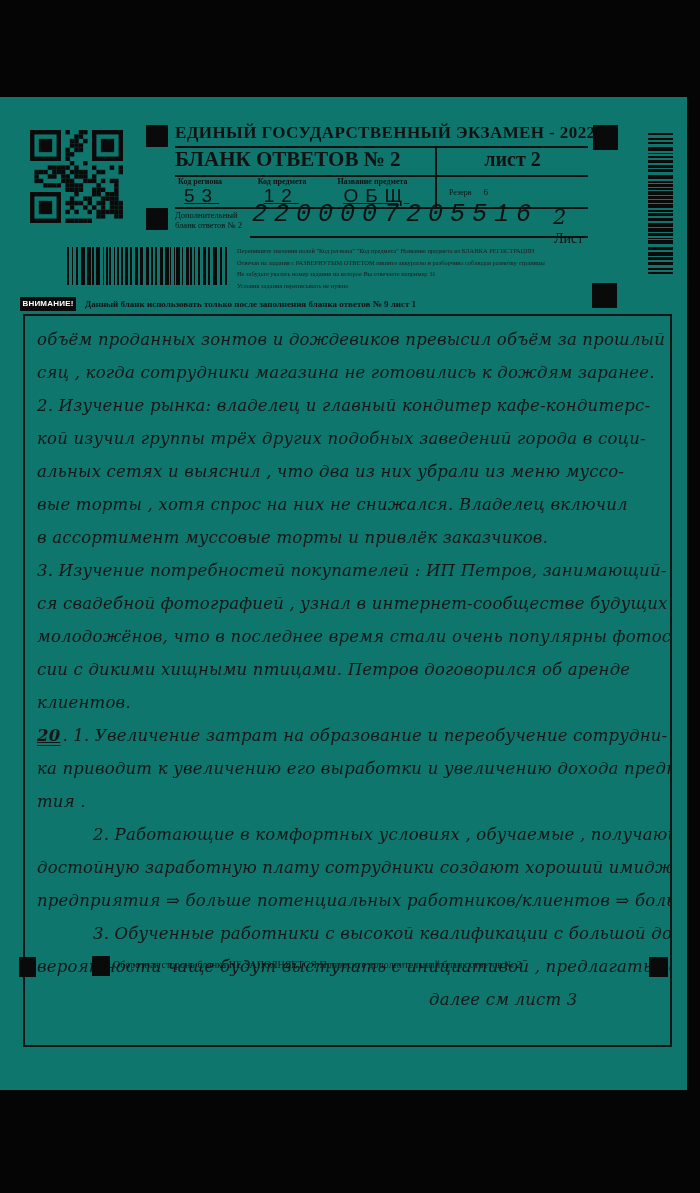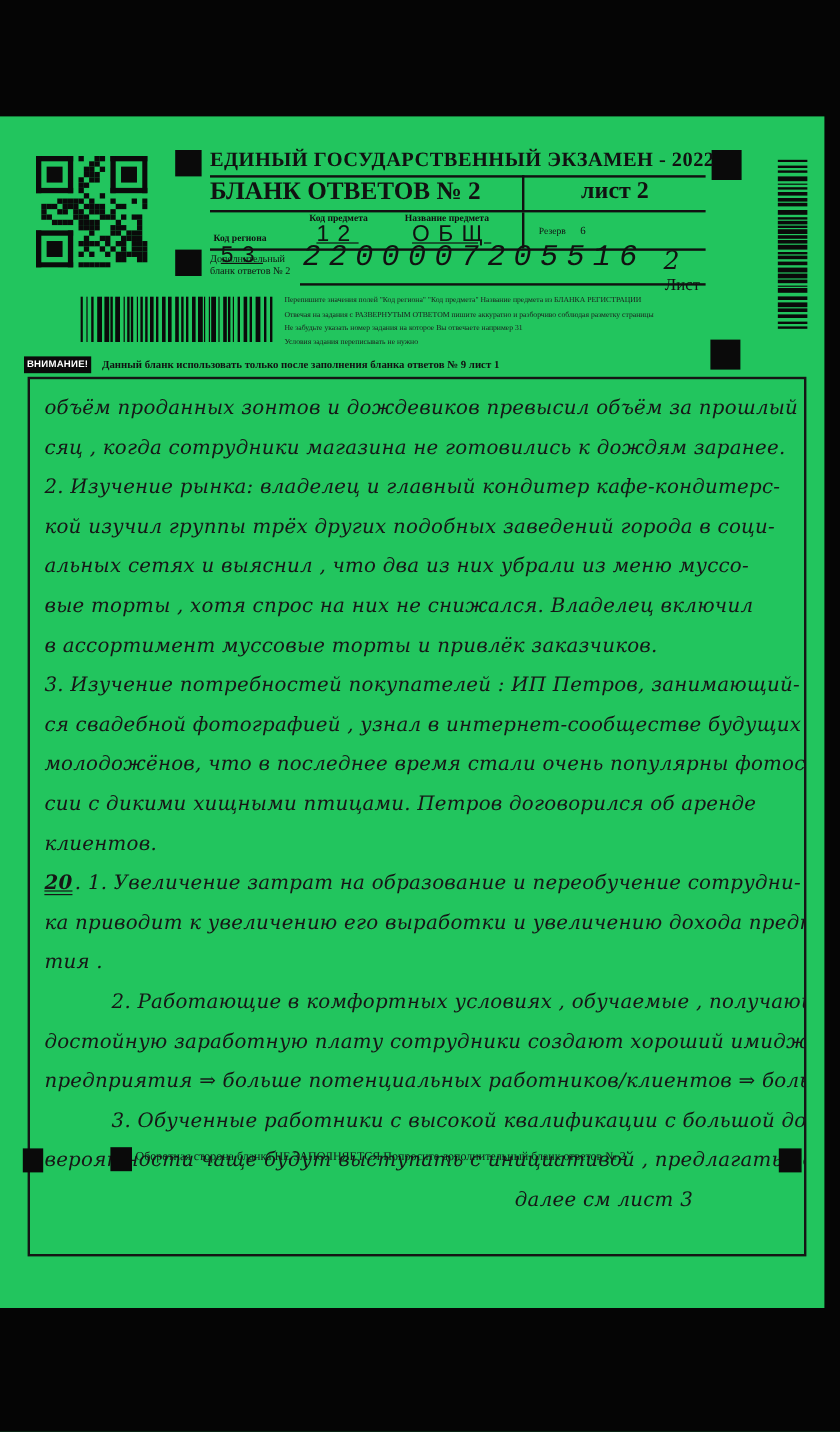--- a/index.html
+++ b/index.html
@@ -1,18 +1,18 @@
 <!DOCTYPE html>
 <html><head>
 <meta charset="utf-8">
 <style>
   html,body{margin:0;padding:0;}
   body{width:700px;height:1193px;background:#050505;font-family:"Liberation Serif",serif;overflow:hidden;}
   .screen{position:relative;width:700px;height:1193px;background:#050505;}
-  .sheet{position:absolute;left:0;top:97px;width:687px;height:993px;background:#22c55e;color:#111;}
+  .sheet{position:absolute;left:0;top:97px;width:687px;height:993px;background:#0f766e;color:#111;}
   .abs{position:absolute;}
 
   
   .qr{left:30px;top:33px;width:93px;height:93px;}
   .regsq{background:#0a0a0a;}
   .rs-a{left:146px;top:28px;width:22px;height:22px;}
   .rs-b{left:146px;top:111px;width:22px;height:22px;}
   .rs-r1{left:593px;top:28px;width:25px;height:25px;}
   .rs-r2{left:592px;top:186px;width:25px;height:25px;}
   .rs-f1{left:19px;top:860px;width:17px;height:20px;}
@@ -24,21 +24,21 @@
   
   .exam-title{left:175px;top:26px;width:413px;font-size:17px;font-weight:bold;white-space:nowrap;border-bottom:2px solid #111;padding-bottom:3px;letter-spacing:.4px;}
   .hdr-row1{left:175px;top:49px;width:413px;height:29px;border-bottom:2px solid #111;display:flex;}
   .hdr-row1 .c1{width:260px;border-right:2px solid #111;font-size:21px;font-weight:bold;white-space:nowrap;padding-top:1px;}
   .hdr-row1 .c2{flex:1;text-align:center;font-size:20px;font-weight:bold;padding-top:2px;}
   .hdr-row2{left:175px;top:80px;width:413px;height:30px;border-bottom:2px solid #111;display:flex;}
   .hdr-row2 .fields{width:260px;border-right:2px solid #111;display:flex;}
   .fld{display:flex;flex-direction:column;align-items:flex-start;padding-top:0;}
   .fld .lab{font-size:8px;font-weight:bold;white-space:nowrap;}
   .fld .val{font-size:19px;letter-spacing:7px;line-height:20px;padding-left:6px;font-family:"Liberation Sans",sans-serif;text-decoration:underline;}
-  .f1{width:80px;padding-left:3px;margin-top:17px;}
+  .f1{width:80px;padding-left:3px;}
   .f2{width:80px;}
   .f3{width:98px;}
   .reserve{flex:1;font-size:8px;padding:10px 0 0 12px;}
   .reserve b{font-weight:normal;margin-left:12px;font-size:9px;}
 
   .addl-label{left:175px;top:113px;width:80px;font-size:8.5px;line-height:10px;}
   .addl-number{left:252px;top:103px;font-family:Liberation Mono, monospace;font-style:italic;font-size:25px;letter-spacing:7px;white-space:nowrap;}
   .addl-underline{left:250px;top:139px;width:338px;height:0;border-bottom:2px solid #111;}
   .list-label{left:522px;top:134px;font-size:14px;margin-left:32px;}
   .list-value{left:553px;top:108px;font-family:"DejaVu Serif",serif;font-style:italic;font-size:21px;}

